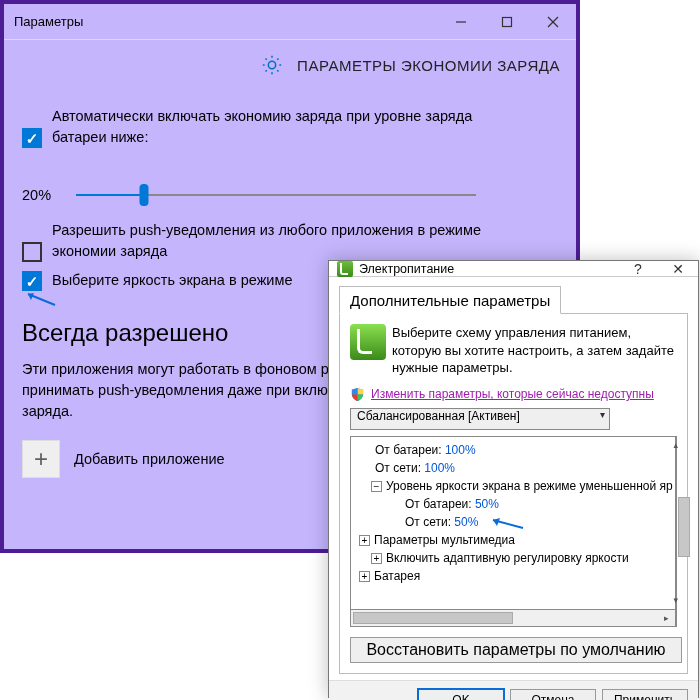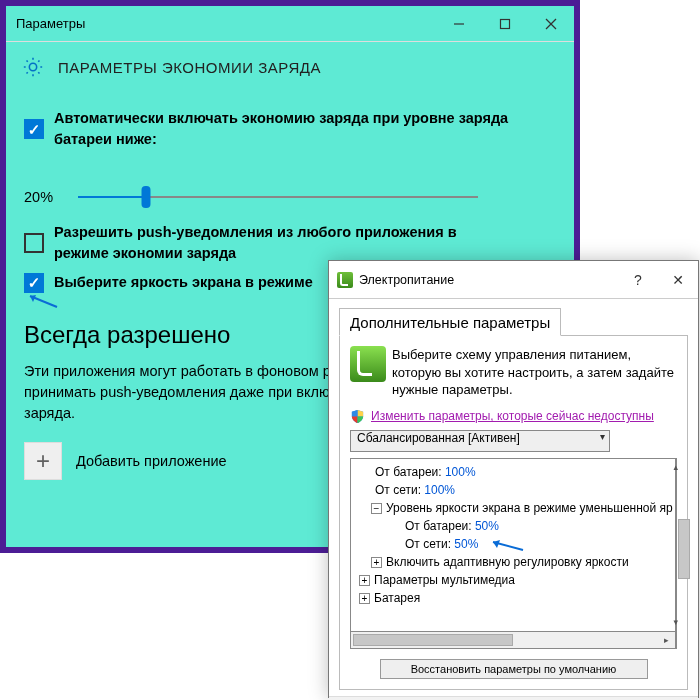--- a/index.html
+++ b/index.html
@@ -1,30 +1,30 @@
 <!DOCTYPE html>
 <html><head>
 <meta charset="utf-8">
 <style>
   * { box-sizing: border-box; font-family: "Segoe UI", Arial, sans-serif; }
   body { margin: 0; width: 700px; height: 700px; position: relative; background: #fff; overflow: hidden; }
 
   
-  .settings-window { position: absolute; left: 0; top: 0; width: 580px; height: 553px; background: #5eead4; border: 6px solid #4c1d95; }
+  .settings-window { position: absolute; left: 0; top: 0; width: 580px; height: 553px; background: #c4b5fd; border: 4px solid #4c1d95; }
   .settings-titlebar { height: 36px; display: flex; align-items: center; padding: 0 0 0 10px; border-bottom: 1px solid #ddd; }
   .settings-titlebar .title { font-size: 13px; color: #000; flex: 1; }
   .settings-titlebar .tb-btn { width: 46px; height: 36px; display: flex; align-items: center; justify-content: center; color: #333; font-size: 14px; }
   .settings-titlebar .tb-btn svg { width: 12px; height: 12px; }
 
-  .page-header { display: flex; align-items: center; padding: 14px 16px 10px 16px; }
+  .page-header { display: flex; align-items: center; padding: 14px 16px 10px 16px; justify-content: flex-end; }
   .gear-icon { width: 22px; height: 22px; color: #0371c6; margin-right: 14px; }
   .page-title { font-size: 15px; letter-spacing: .5px; color: #222; }
 
   .content { padding: 6px 18px 18px 18px; }
-  .checkbox-row { display: flex; align-items: center; margin: 14px 0 6px 0; position: relative; font-weight: bold; }
+  .checkbox-row { display: flex; align-items: flex-end; margin: 14px 0 6px 0; position: relative; }
   .chk { width: 20px; height: 20px; border: 2px solid #333; display: flex; align-items: center; justify-content: center; flex-shrink: 0; margin-right: 10px; }
   .chk.checked { background: #0078d7; border-color: #0078d7; }
   .chk.checked::after { content: '✓'; color: #fff; font-size: 15px; font-weight: bold; line-height: 1; }
   .chk-label { font-size: 14.5px; color: #000; line-height: 1.45; max-width: 460px; }
 
   .slider-row { display: flex; align-items: center; margin: 36px 0 12px 0; }
   .slider-value { font-size: 14.5px; margin-right: 18px; width: 36px; }
   .slider { position: relative; width: 400px; height: 22px; }
   .slider-track { position: absolute; top: 10px; left: 0; right: 0; height: 2px; background: #888; }
   .slider-track-filled { position: absolute; top: 10px; left: 0; height: 2px; background: #0078d7; }
@@ -34,21 +34,21 @@
 
   h2.section-heading { font-weight: 300; font-size: 24px; margin: 28px 0 12px 0; color: #000; }
   .section-desc { font-size: 14.5px; color: #000; line-height: 1.45; max-width: 520px; }
 
   .add-app { display: flex; align-items: center; margin-top: 18px; }
   .plus-btn { width: 38px; height: 38px; background: #efefef; border: 1px solid #ddd; display: flex; align-items: center; justify-content: center; margin-right: 14px; color: #606060; font-size: 24px; font-weight: 300; }
   .add-label { font-size: 14.5px; }
 
   
   .power-dialog { position: absolute; left: 328px; top: 260px; width: 371px; height: 438px; background: #fff; border: 1px solid #777; box-shadow: 0 0 18px rgba(0,0,0,.25); }
-  .pd-titlebar { height: 38px; display: flex; align-items: center; padding-left: 8px; border-bottom: 1px solid #ccc; background: #fff; }
+  .pd-titlebar { height: 16px; display: flex; align-items: center; padding-left: 8px; border-bottom: 1px solid #ccc; background: #fff; }
   .pd-icon { width: 16px; height: 16px; background: linear-gradient(#6fbf3a,#3a8a1a); border-radius: 2px; margin-right: 6px; position: relative; }
   .pd-icon::after { content:''; position:absolute; left:3px; top:2px; width:6px; height:10px; border:2px solid #fff; border-right:none; border-top:none; border-radius: 0 0 0 3px; }
   .pd-titlebar .title { font-size: 12.5px; flex: 1; }
   .pd-tb-btn { width: 40px; height: 30px; display: flex; align-items: center; justify-content: center; font-size: 14px; color: #333; }
 
   .pd-body { padding: 8px 10px 6px 10px; }
   .pd-tabrow { display: flex; border-bottom: 1px solid #bbb; position: relative; }
   .pd-tab { font-size: 15px; padding: 5px 10px 4px 10px; border: 1px solid #bbb; border-bottom: 1px solid #fff; background: #fff; position: relative; top: 1px; }
 
   .pd-inner { border: 1px solid #bbb; border-top: none; padding: 10px 10px 10px 10px; }
@@ -80,21 +80,21 @@
   .tnode { white-space: nowrap; line-height: 18px; }
   .tnode .tgl { display:inline-block; width:11px; height:11px; border:1px solid #888; text-align:center; line-height:9px; font-size:10px; margin-right:4px; vertical-align: 0; }
   .tnode .txt { color:#000; }
   .tnode .val { color:#0056d6; }
   .lvl0 { padding-left: 20px; }
   .lvl1 { padding-left: 16px; }
   .lvl2 { padding-left: 50px; }
   .lvl1b { padding-left: 4px; }
 
   .pd-restore { text-align: center; margin-top: 10px; }
-  .pd-restore-btn { font-size: 11px; padding: 3px 14px; border: 1px solid #999; background: #efefef; width: 268px; }
+  .pd-restore-btn { font-size: 16px; padding: 3px 14px; border: 1px solid #999; background: #efefef; width: 332px; }
 
   .pd-footer { display: flex; justify-content: flex-end; gap: 6px; padding: 8px 10px 10px 0; border-top: 1px solid #ddd; background: #f2f2f2; }
   .pd-btn { font-size: 12px; padding: 3px 0; width: 86px; border: 1px solid #999; background: #efefef; text-align: center; }
   .pd-btn.primary { border: 1px solid #0a6cd6; outline: 1px solid #0a6cd6; }
 </style>
 </head>
 <body>
 
 <div class="settings-window">
   <div class="settings-titlebar">
@@ -205,22 +205,22 @@
             <div class="tnode lvl0"><span class="txt">От сети:</span> <span class="val">100%</span></div>
             <div class="tnode lvl1"><span class="tgl">−</span><span class="txt">Уровень яркости экрана в режиме уменьшенной яр</span></div>
             <div class="tnode lvl2"><span class="txt">От батареи:</span> <span class="val">50%</span></div>
             <div class="tnode lvl2" style="position:relative;">
               <span class="txt">От сети:</span> <span class="val">50%</span>
               <svg class="arrow-svg" style="left:128px; top:2px;" width="44" height="18" viewBox="0 0 44 18">
                 <path d="M40 13 L10 5" stroke="#0a6cd6" stroke-width="2" fill="none"></path>
                 <path d="M10 5 L17 3 L14 11 Z" fill="#0a6cd6"></path>
               </svg>
             </div>
+            <div class="tnode lvl1b"><span class="tgl">+</span><span class="txt">Параметры мультимедиа</span></div>
             <div class="tnode lvl1"><span class="tgl">+</span><span class="txt">Включить адаптивную регулировку яркости</span></div>
-            <div class="tnode lvl1b"><span class="tgl">+</span><span class="txt">Параметры мультимедиа</span></div>
             <div class="tnode lvl1b"><span class="tgl">+</span><span class="txt">Батарея</span></div>
           </div>
           <div class="pd-hscroll">
             <span class="arrow l">◂</span>
             <div class="sthumb"></div>
             <span class="arrow r">▸</span>
           </div>
         </div>
         <div class="pd-vscroll">
           <span class="arrow up">▴</span>

